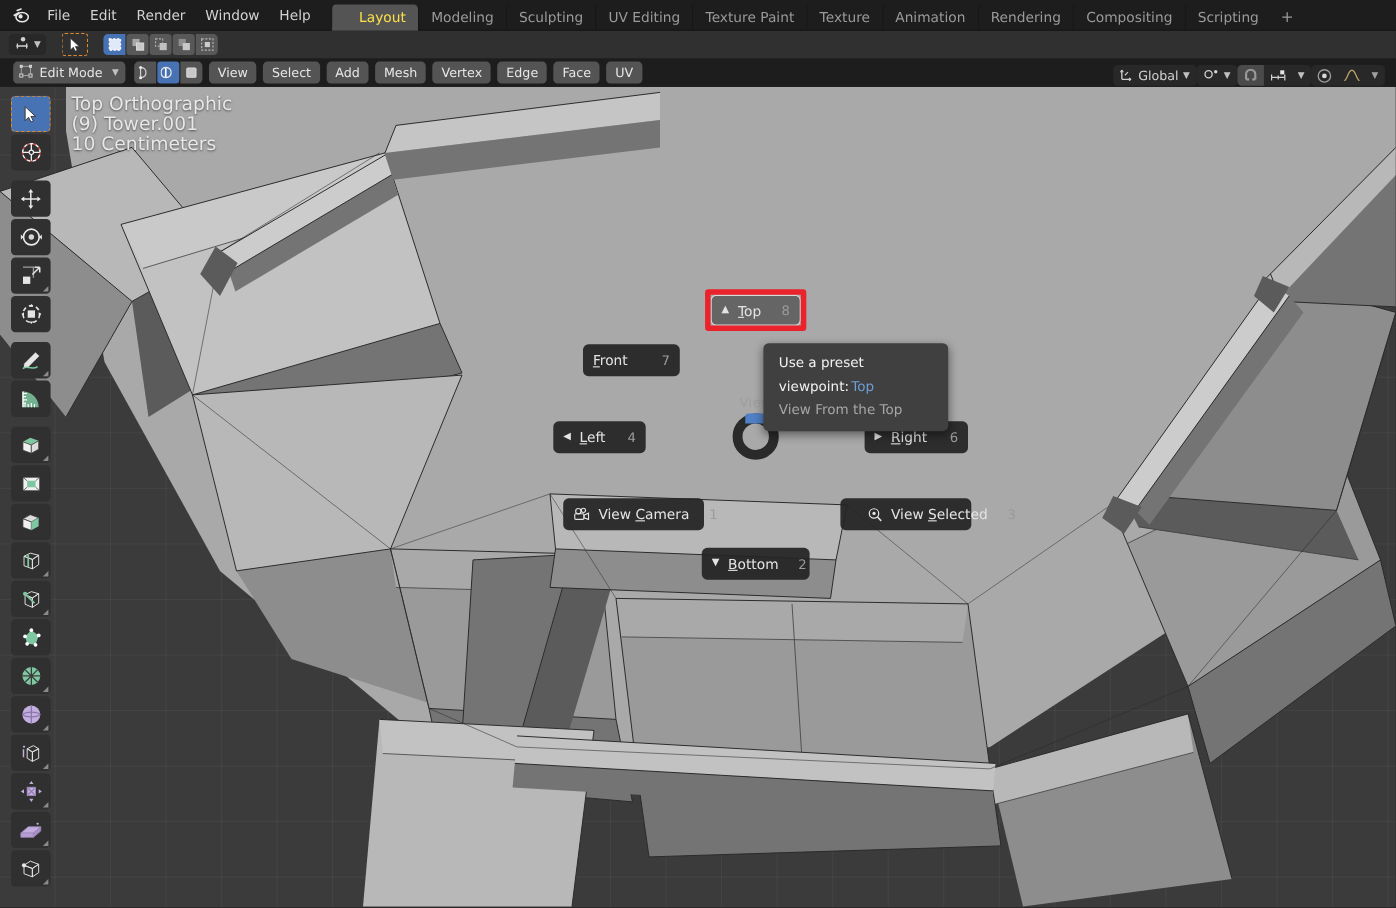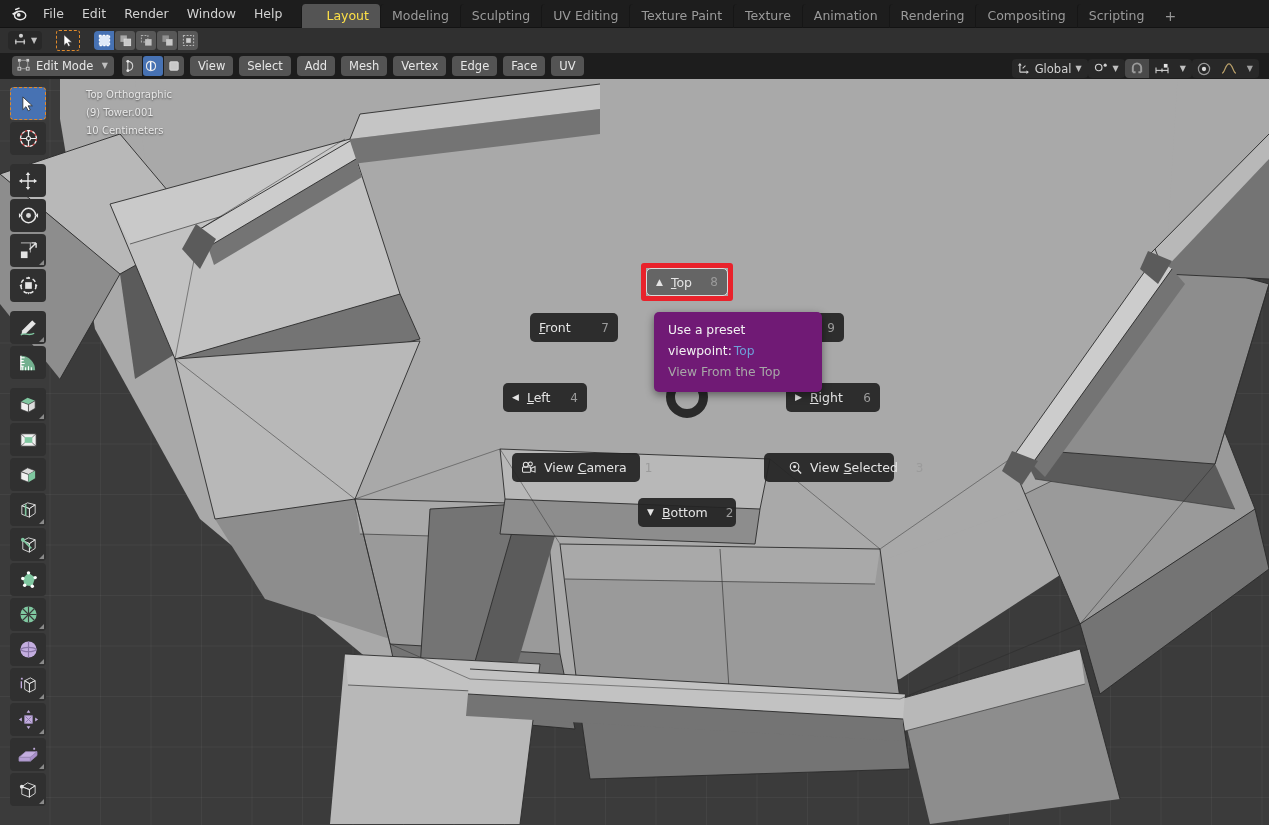--- a/index.html
+++ b/index.html
@@ -111,24 +111,23 @@
       linear-gradient(to bottom, rgba(255,255,255,0.045) 1px, transparent 1px);
     background-size: 50.5px 50.5px;
     background-position: -1px 11px;
   }
   .mesh-layer { position: absolute; inset: 0; }
   .mesh-layer svg { display: block; }
 
   
   .vp-info {
     position: absolute; left: 65px; top: 7px;
-    font-size: 10px; color: #e8e8e8; line-height: 18px;
+    font-size: 17px; color: #e8e8e8; line-height: 18px;
     text-shadow: 0 1px 2px rgba(0,0,0,0.55);
     pointer-events: none;
-    margin-left: 21px;
   }
 
   
   .lefttools {
     position: absolute; left: 10px; top: 8px; width: 36px;
     display: flex; flex-direction: column; gap: 2px;
   }
   .ltool {
     width: 36px; height: 33px; background: #303030; border-radius: 4px;
     display: flex; align-items: center; justify-content: center;
@@ -179,26 +178,27 @@
     text-align: center; letter-spacing: .2px;
   }
   .red-box {
     position: absolute;
     border: 5px solid #e9222b;
     border-radius: 3px;
   }
   
   .tooltip {
     position: absolute;
-    background: #701a75;
+    background: #404040;
     border-radius: 5px;
     padding: 8px 12px 9px 14px;
     box-shadow: 0 3px 9px rgba(0,0,0,0.45);
     font-size: 12.3px;
     line-height: 21px;
+    margin-left: 40px;
   }
   .tt-row1 { color: #f2f2f2; }
   .tt-row1 .val { color: #6e9fd8; margin-left: 2px; }
   .tt-row2 { color: #a7a7a7; }
 </style>
 </head>
 <body>
 
 <div id="app">
 
@@ -736,21 +736,21 @@
             <circle cx="5" cy="4" r="2.6" fill="none" stroke="#e4e4e4" stroke-width="1.1"></circle>
             <circle cx="10" cy="3.2" r="2.1" fill="none" stroke="#e4e4e4" stroke-width="1.1"></circle>
             <rect x="1.5" y="6.5" width="9" height="5.5" rx="1" fill="none" stroke="#e4e4e4" stroke-width="1.1"></rect>
             <path d="M10.5 8 L15 6 L15 12 L10.5 10.5 Z" fill="none" stroke="#e4e4e4" stroke-width="1.1"></path>
           </svg>
       </span>
       <span class="lbl">View <span class="ul">C</span>amera</span>
       <span class="shortcut">1</span>
     </div>
 
-    <div class="pie-item" style="left:764px; top:453px; width:130px;padding-left:24px;">
+    <div class="pie-item" style="left:764px; top:453px; width:119px;padding-left:24px;">
       <span class="picon">
         <svg width="15" height="14" viewBox="0 0 16 15">
             <circle cx="7" cy="6.2" r="4.6" fill="none" stroke="#e4e4e4" stroke-width="1.2"></circle>
             <circle cx="7" cy="6.2" r="1.6" fill="#e4e4e4"></circle>
             <path d="M10.4 9.6 L14 13.4" stroke="#e4e4e4" stroke-width="1.5"></path>
           </svg>
       </span>
       <span class="lbl">View <span class="ul">S</span>elected</span>
       <span class="shortcut">3</span>
     </div>

